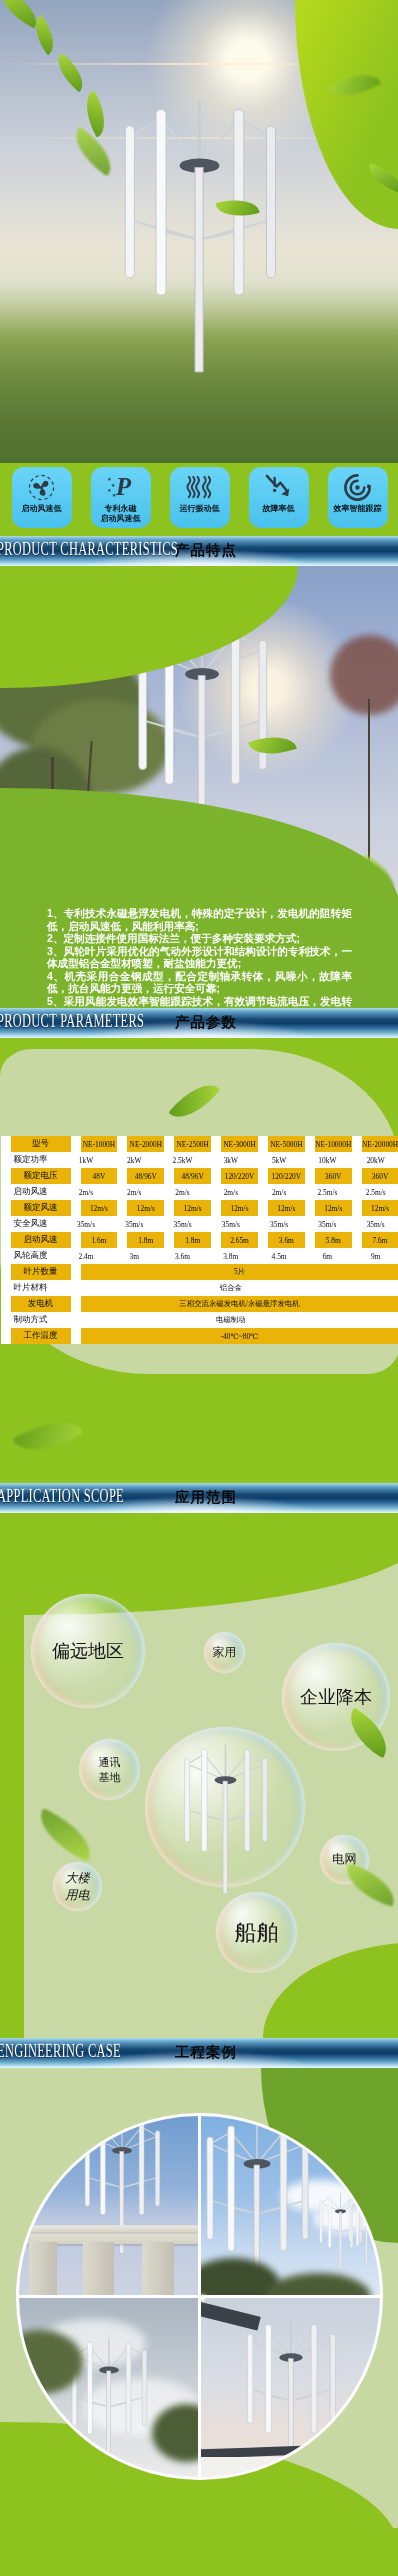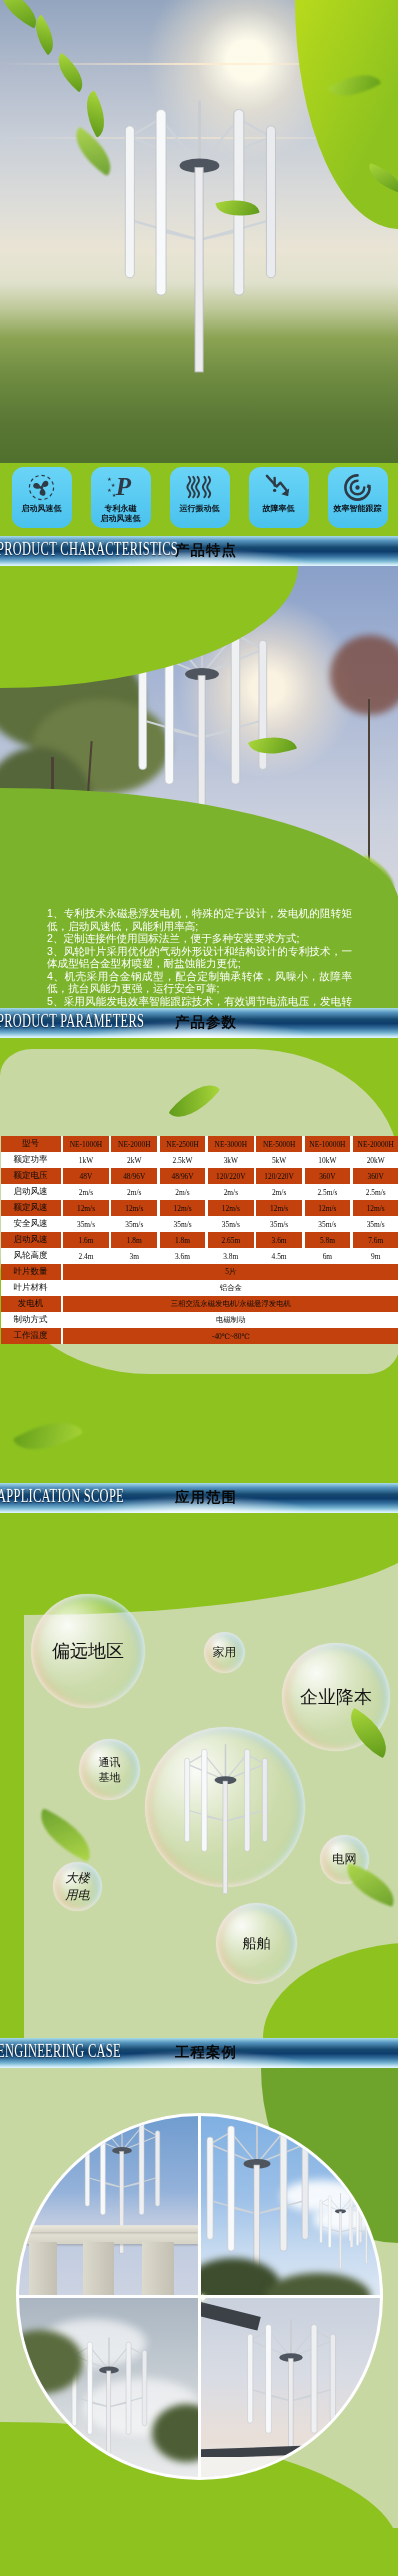--- a/index.html
+++ b/index.html
@@ -49,34 +49,34 @@
       radial-gradient(circle at 67% 36%, rgba(255,246,226,.95) 0 16px, rgba(255,236,206,.55) 45px, rgba(255,255,255,0) 90px),
       linear-gradient(180deg,#8aa0c8 0%,#9fb0d2 25%,#b6c1d8 52%,#c9cfdd 74%,#d6d7de 100%);}
   .tblob{position:absolute;border-radius:50%;filter:blur(3.7px);}
   .trunk{position:absolute;background:#4c4134;}
   .p2-curve-tl{left:0;top:0;width:298px;height:122px;background:#8dc21f;border-radius:0 0 100% 0;}
   .p2-curve-b{left:0;bottom:-0.5px;width:399px;height:117px;background:#7cb32d;border-top-right-radius:100% 100%;}
 
   
   .features{left:0;top:904px;width:399px;height:104px;background:#7cb32d;
             padding:3.2px 47px 0 47px;box-sizing:border-box;}
-  .features p{margin:0;color:#ffffff;font-size:10.6px;font-weight:400;line-height:1.18;text-align:justify;}
+  .features p{margin:0;color:#ffffff;font-size:10.6px;font-weight:700;line-height:1.18;text-align:justify;}
 
   
   .params{left:0;top:1038px;width:399px;height:446px;background:#8dc21f;}
   .pale-blob{left:0;top:10.6px;width:399px;height:325px;background:#c7d8a3;
              border-radius:32px 149px 32px 149px / 26.6px 117px 26.6px 117px;}
   .ptable{position:absolute;left:0.5px;top:98px;width:398px;background:#ffffff;}
   .prow{display:flex;height:16px;background:#ffffff;}
   .pcell{display:flex;align-items:center;justify-content:center;color:#0b0b0b;
          font-family:"Liberation Serif","DejaVu Serif",serif;}
   .pcell+.pcell{margin-left:2.7px;}
   .plabel{width:60px;flex:none;font-size:8.5px;}
   .pval,.pmerged{flex:1;font-size:7.4px;}
-  .prow.blue .pcell{background:#c2410c;}
+  .prow.blue .pcell{background:#eab308;margin-left:10px;}
 
   
   .apps{left:0;top:1514px;width:399px;height:524px;background:#c9d9a6;margin-left:24px;}
   .apps-top-strip{left:0;top:0;width:399px;height:101px;background:#8dc21f;border-bottom-right-radius:100% 80px;}
   .apps-br{right:0;bottom:0;width:160px;height:96px;background:#8dc21f;border-top-left-radius:100% 100%;}
   .bubble{position:absolute;border-radius:50%;
     background:radial-gradient(circle at 32% 28%, rgba(255,255,255,.9), rgba(255,255,255,.3) 35%, rgba(255,255,255,.06) 55%, rgba(255,255,255,0) 72%);
     box-shadow:inset 0 0 7.4px rgba(255,255,255,.9), inset 5.3px -3.7px 8.5px rgba(255,160,130,.38),
                inset -5.3px 3.7px 8.5px rgba(140,195,255,.42), inset 0 -6.4px 9.6px rgba(190,255,205,.32),
                0 0 1.1px rgba(255,255,255,.35);
@@ -391,21 +391,21 @@
     </div>
     <div class="leaf blur" style="left:9.6px;top:306px;width:63px;height:30px;transform:rotate(-155deg)"></div>
     <div class="bubble" style="left:296px;top:321px;width:49px;height:49px;font-size:12.2px">
       <span>电网</span>
     </div>
     <div class="leaf blur" style="left:319px;top:357px;width:55px;height:28px;transform:rotate(18deg)"></div>
     <div class="bubble" style="left:29px;top:348px;width:49px;height:49px;font-size:12.2px;line-height:1.35">
       <span style="white-space: pre-line; font-style: italic;">大楼
 用电</span>
     </div>
-    <div class="bubble" style="left:192px;top:389px;width:81px;height:81px;font-size:14px">
+    <div class="bubble" style="left:192px;top:378px;width:81px;height:81px;font-size:22px">
       <span>船舶</span>
     </div>
   </div>
 
   <div class="abs banner" style="top:2038px">
     <span class="b-en">ENGINEERING CASE</span>
     <span class="b-en-reflect">ENGINEERING CASE</span>
     <span class="b-zh">工程案例</span>
   </div>
 

